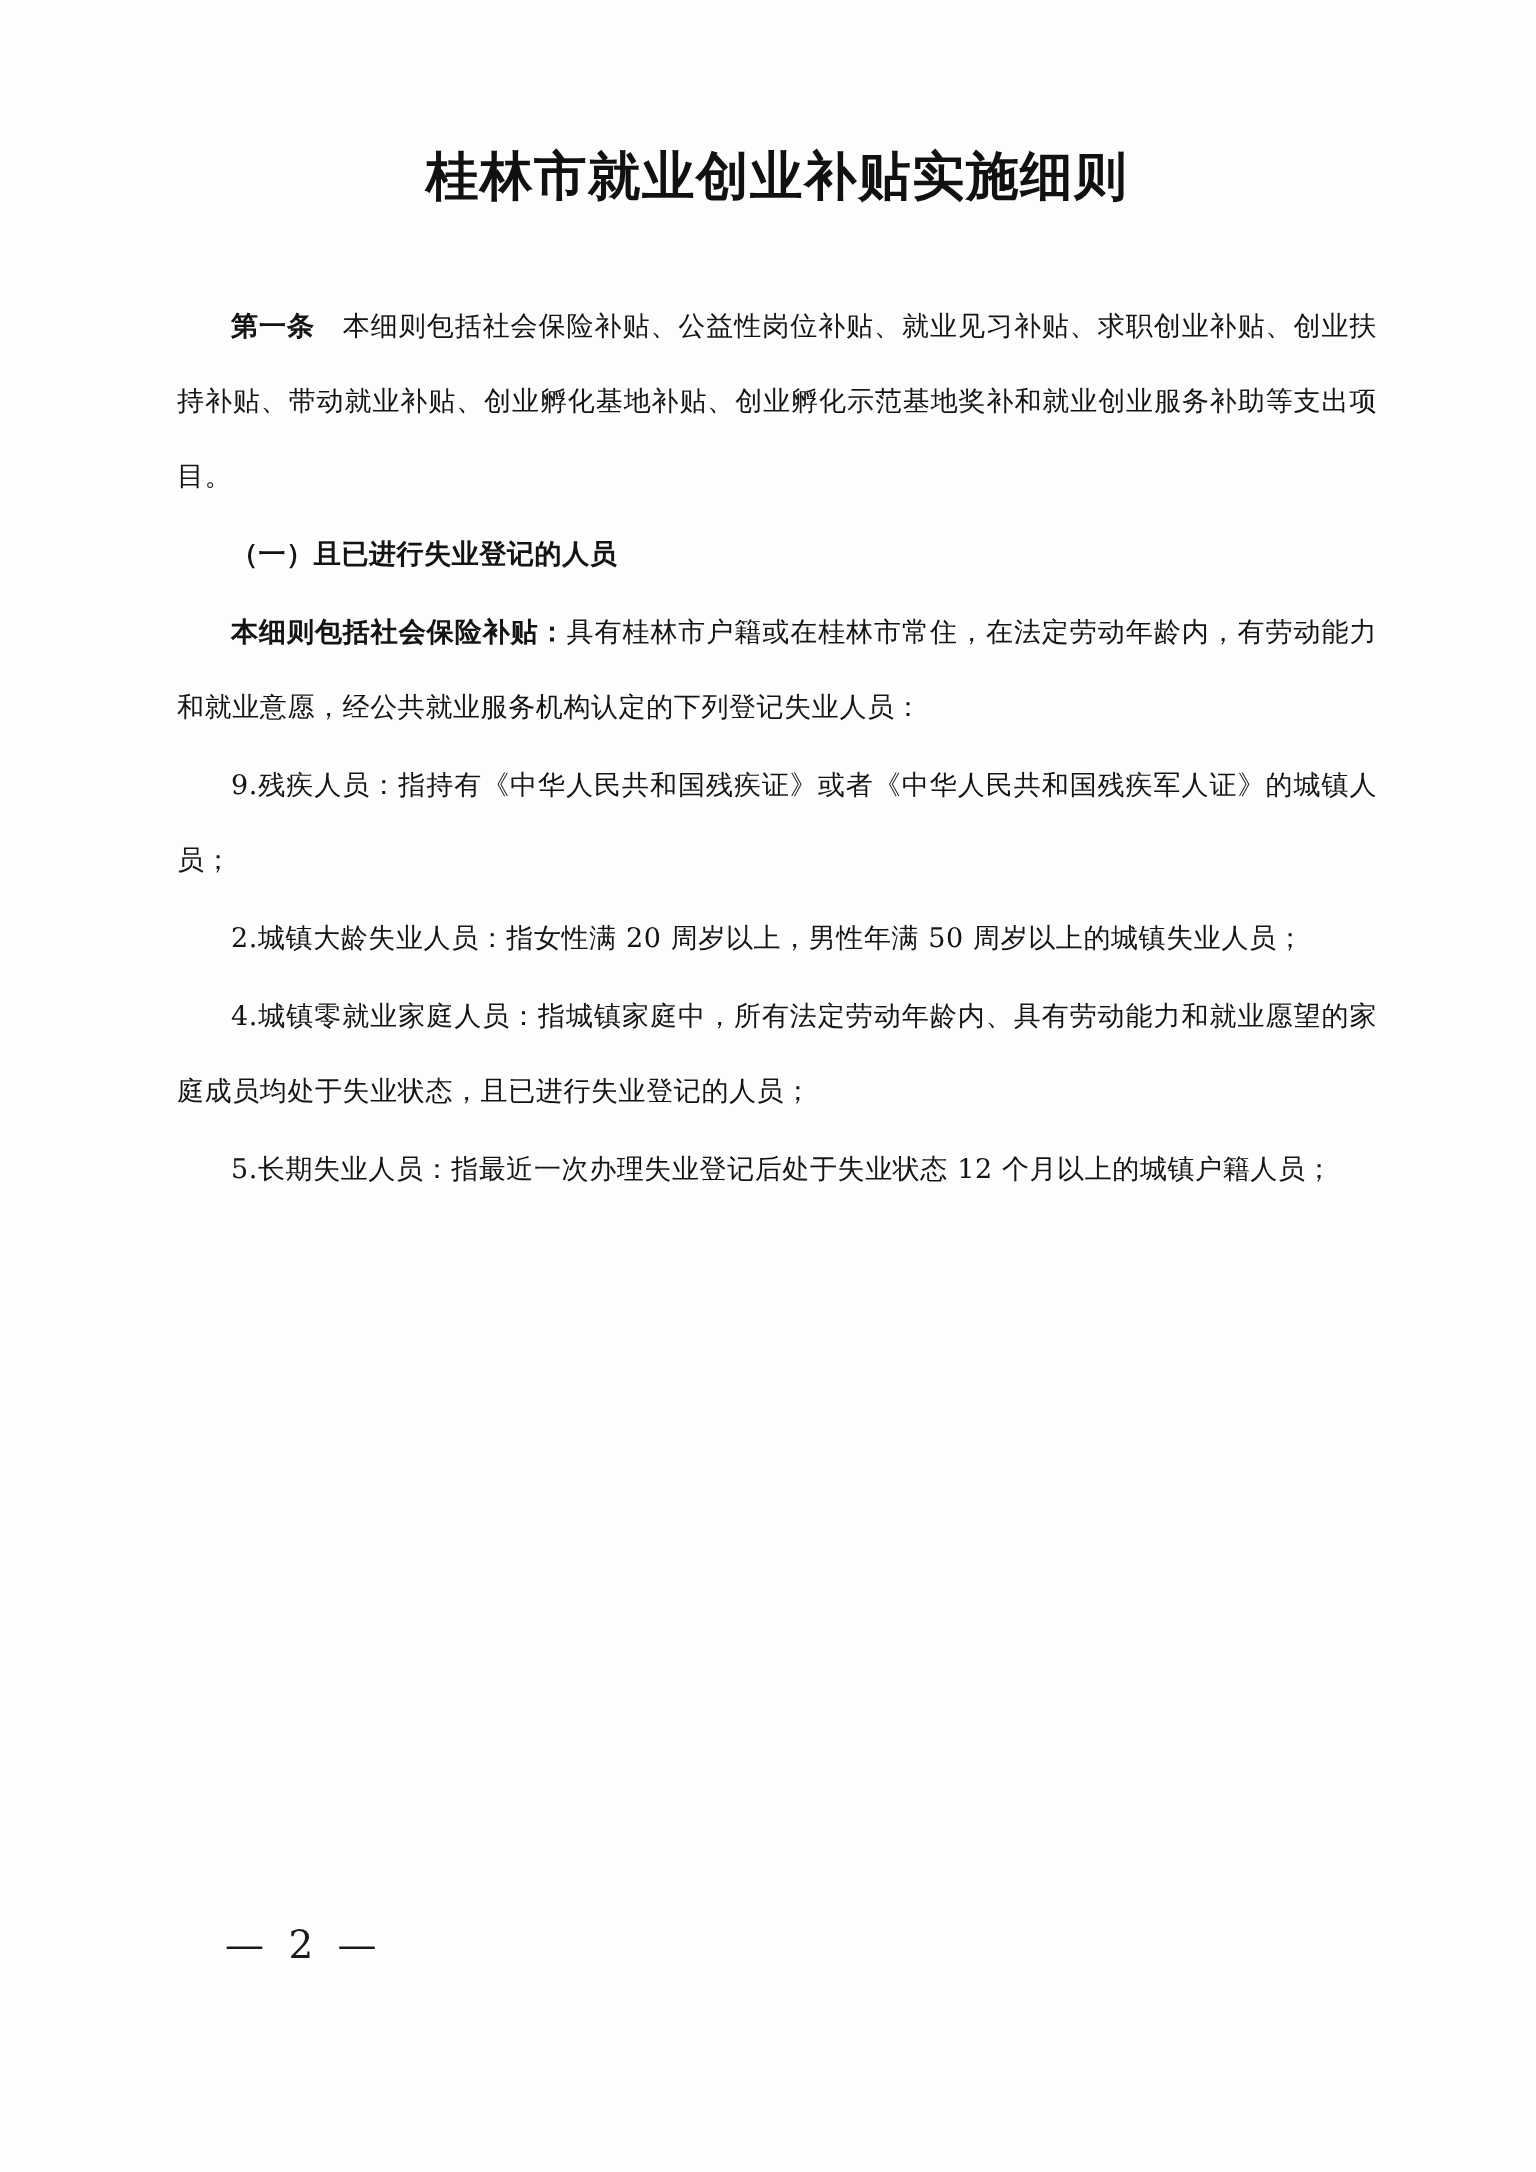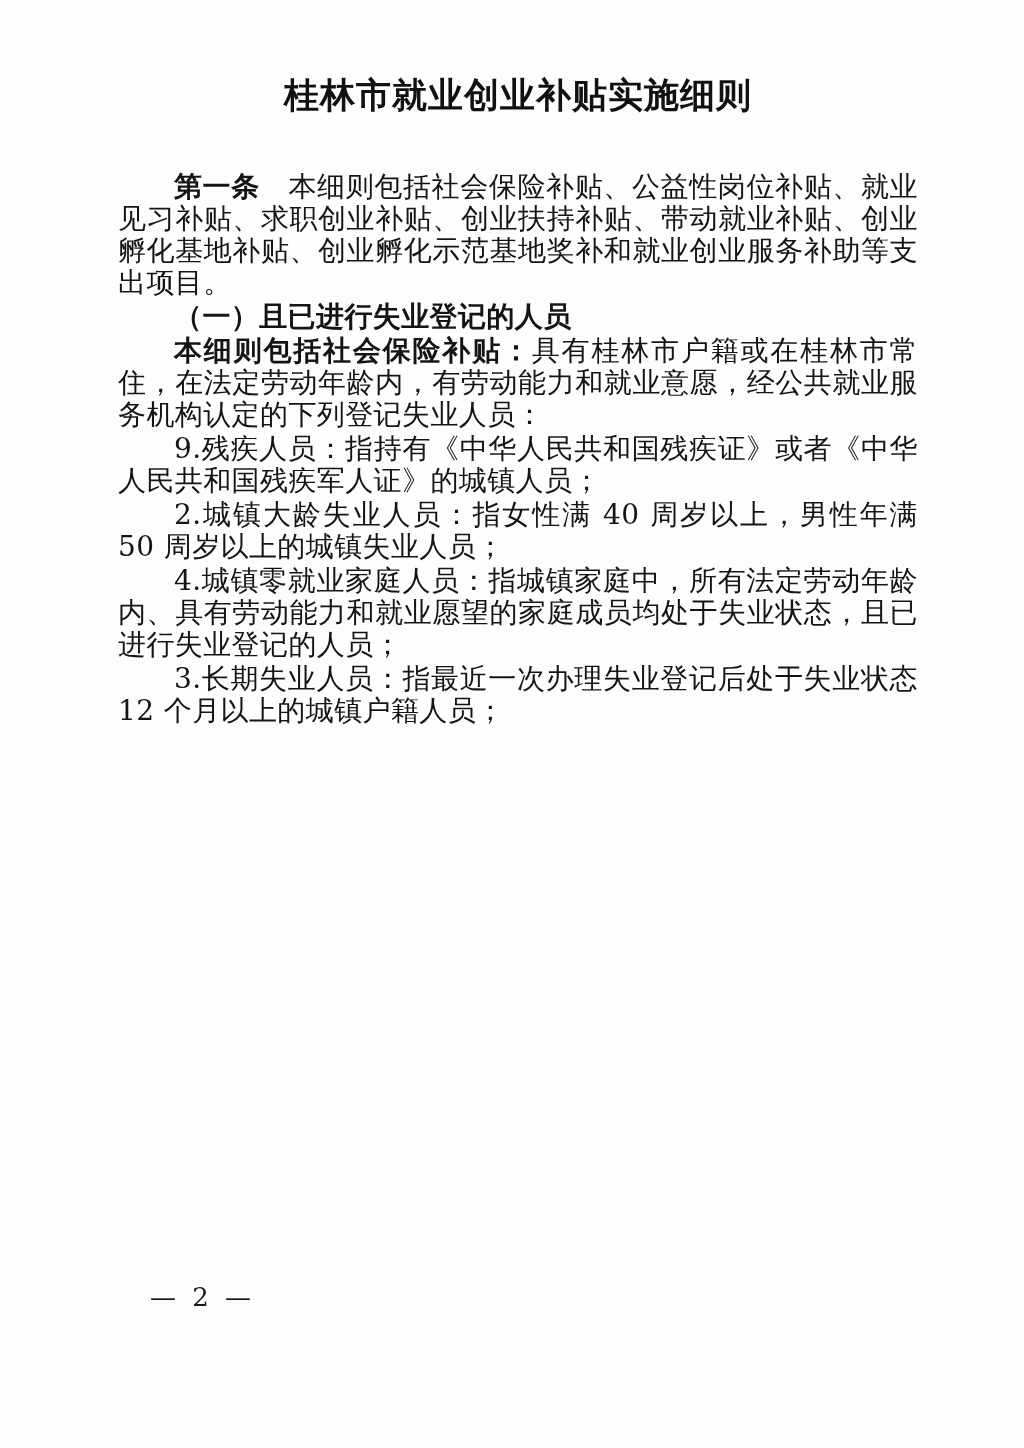--- a/index.html
+++ b/index.html
@@ -17,35 +17,35 @@
     overflow: hidden;
   }
   .content {
     position: absolute;
     left: 118px;
     top: 0;
     width: 800px;
   }
   .doc-title {
     margin: 0;
-    padding-top: 72px;
+    padding-top: 94px;
     text-align: center;
     font-size: 35px;
     font-weight: bold;
     letter-spacing: 1px;
     color: #111;
     font-family: "DejaVu Serif", "Liberation Serif", serif;
   }
   .body-block {
     margin-top: 52px;
   }
   p.para {
     margin: 0 0 2px 0;
-    font-size: 28px;
-    line-height: 32px;
+    font-size: 18px;
+    line-height: 50px;
     text-align: justify;
     text-justify: inter-ideograph;
     letter-spacing: 0.4px;
     text-indent: 2em;
   }
   p.para .lead {
     font-weight: bold;
   }
   p.para.bold-all {
     font-weight: bold;
@@ -80,29 +80,29 @@
 
       <p class="para">
         <span class="lead">本细则包括社会保险补贴：</span><span>具有桂林市户籍或在桂林市常住，在法定劳动年龄内，有劳动能力和就业意愿，经公共就业服务机构认定的下列登记失业人员：</span>
       </p>
 
       <p class="para">
         <span>9.残疾人员：指持有《中华人民共和国残疾证》或者《中华人民共和国残疾军人证》的城镇人员；</span>
       </p>
 
       <p class="para">
-        <span>2.城镇大龄失业人员：指女性满 40 周岁以上，男性年满 50 周岁以上的城镇失业人员；</span>
+        <span>2.城镇大龄失业人员：指女性满 20 周岁以上，男性年满 50 周岁以上的城镇失业人员；</span>
       </p>
 
 
       <p class="para">
         <span>4.城镇零就业家庭人员：指城镇家庭中，所有法定劳动年龄内、具有劳动能力和就业愿望的家庭成员均处于失业状态，且已进行失业登记的人员；</span>
       </p>
 
       <p class="para">
-        <span>3.长期失业人员：指最近一次办理失业登记后处于失业状态 12 个月以上的城镇户籍人员；</span>
+        <span>5.长期失业人员：指最近一次办理失业登记后处于失业状态 12 个月以上的城镇户籍人员；</span>
       </p>
 
     </div>
   </div>
 
   <div class="page-number">— 2 —</div>
 </div>
 
 </body></html>

